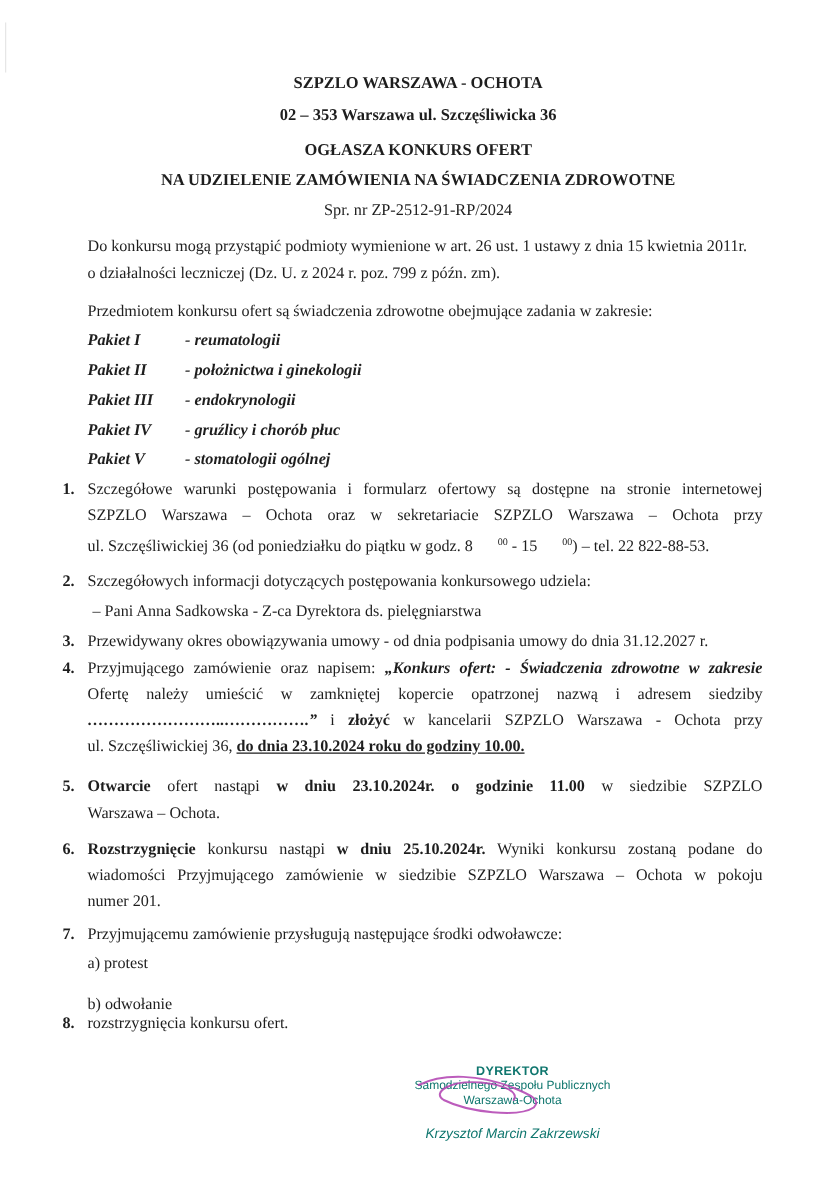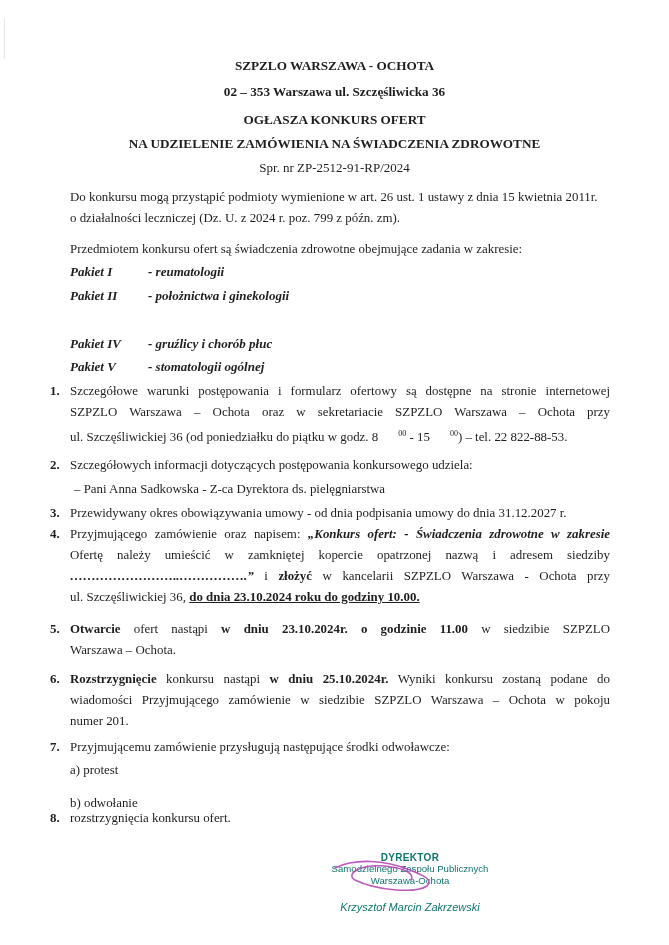--- a/index.html
+++ b/index.html
@@ -46,20 +46,23 @@
     <span class="line">Do konkursu mogą przystąpić podmioty wymienione w art. 26 ust. 1 ustawy z dnia 15 kwietnia 2011r.</span>
     <span class="line">o działalności leczniczej (Dz. U. z 2024 r. poz. 799 z późn. zm).</span>
   </div>
   <div class="p" style="top:239px">Przedmiotem konkursu ofert są świadczenia zdrowotne obejmujące zadania w zakresie:</div>
 
   <div class="pkg" style="top:264px">
     <span class="name">Pakiet I</span><span>- reumatologii</span>
   </div>
   <div class="pkg" style="top:288px">
     <span class="name">Pakiet II</span><span>- położnictwa i ginekologii</span>
+  </div>
+  <div class="pkg" style="top:312px">
+    <span class="name">Pakiet III</span><span>- endokrynologii</span>
   </div>
   <div class="pkg" style="top:336px">
     <span class="name">Pakiet IV</span><span>-  gruźlicy i chorób płuc</span>
   </div>
   <div class="pkg" style="top:359px">
     <span class="name">Pakiet V</span><span>- stomatologii ogólnej</span>
   </div>
 
   <div class="item" style="top:381px">
     <span class="num">1.</span>

